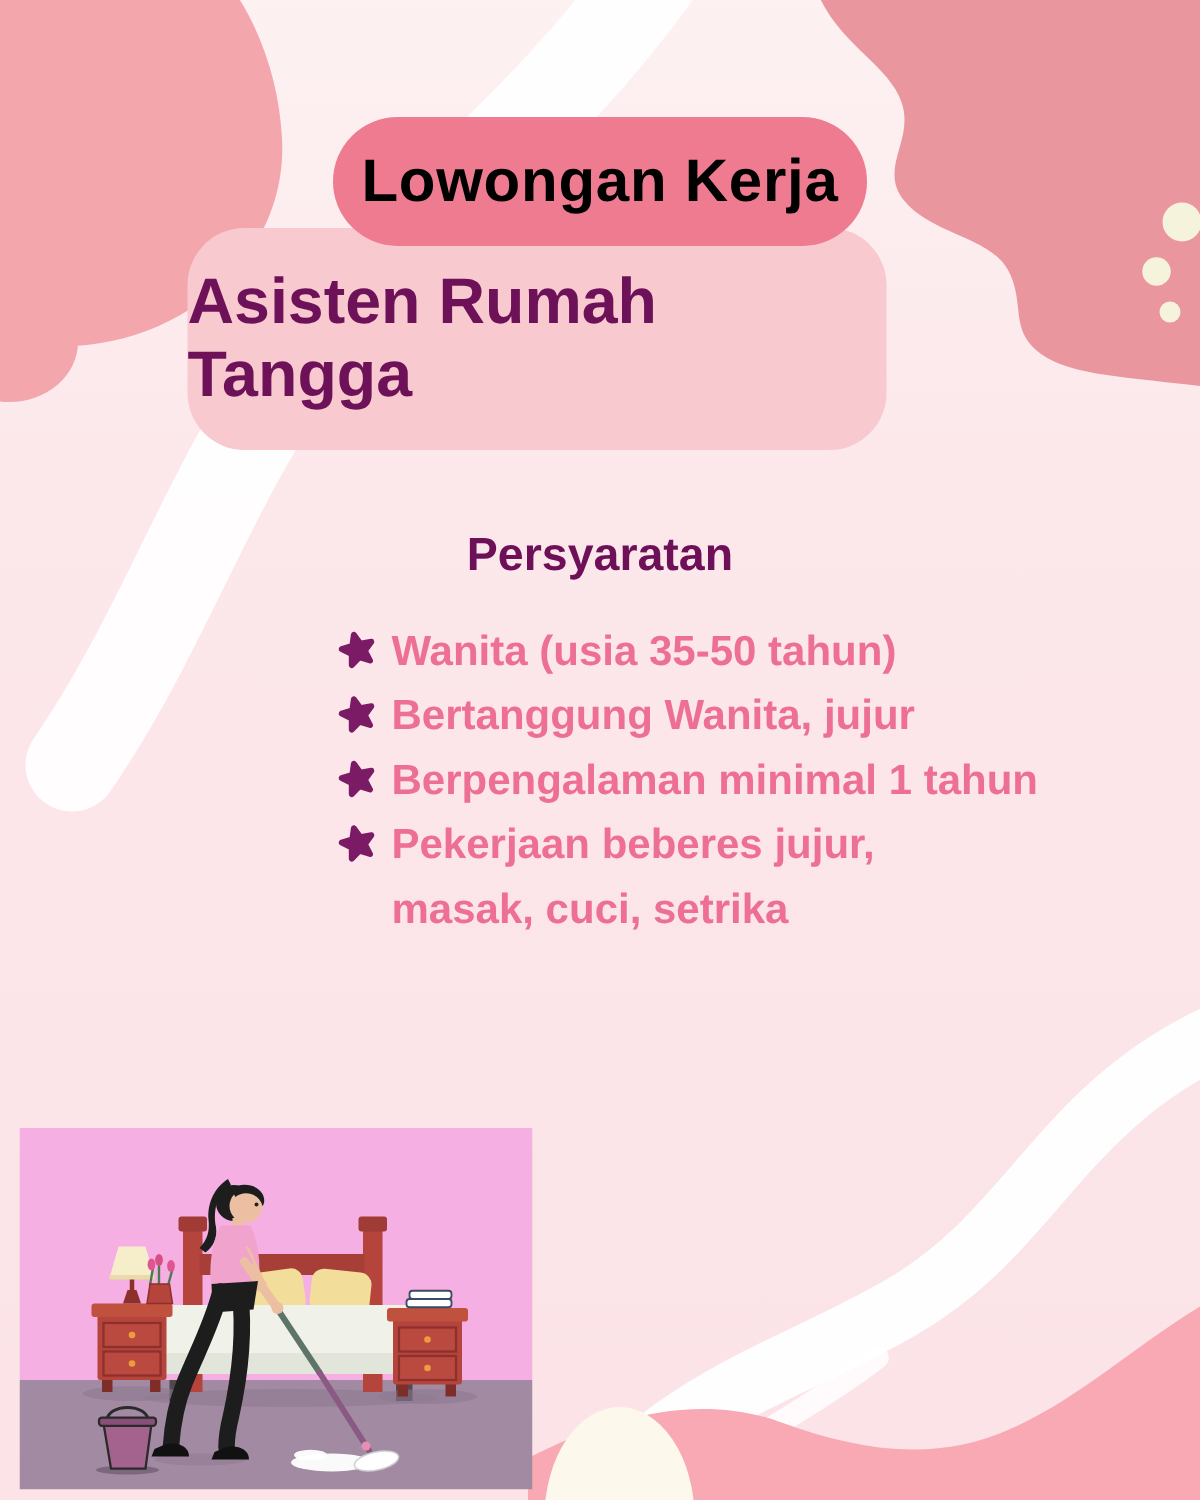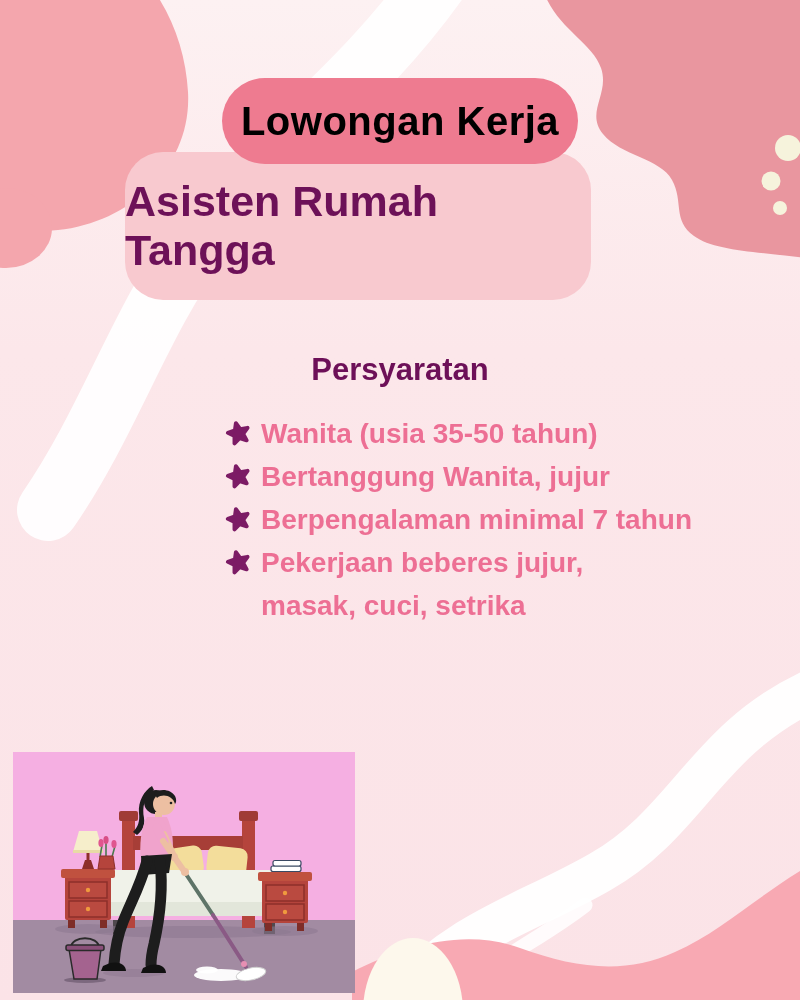--- a/index.html
+++ b/index.html
@@ -82,21 +82,21 @@
     <li class="req-row">
       <svg class="star" viewBox="0 0 24 24">
         <path d="M12,2.5 L14.47,8.6 L21.03,9.06 L15.99,13.3 L17.58,19.69 L12,16.2 L6.42,19.69 L8.01,13.3 L2.97,9.06 L9.53,8.6 Z" fill="#7c1b65" stroke="#7c1b65" stroke-width="3.5" stroke-linejoin="round"></path>
       </svg>
       <span class="req-text">Bertanggung Wanita, jujur</span>
     </li>
     <li class="req-row">
       <svg class="star" viewBox="0 0 24 24">
         <path d="M12,2.5 L14.47,8.6 L21.03,9.06 L15.99,13.3 L17.58,19.69 L12,16.2 L6.42,19.69 L8.01,13.3 L2.97,9.06 L9.53,8.6 Z" fill="#7c1b65" stroke="#7c1b65" stroke-width="3.5" stroke-linejoin="round"></path>
       </svg>
-      <span class="req-text">Berpengalaman minimal 7 tahun</span>
+      <span class="req-text">Berpengalaman minimal 1 tahun</span>
     </li>
     <li class="req-row">
       <svg class="star" viewBox="0 0 24 24">
         <path d="M12,2.5 L14.47,8.6 L21.03,9.06 L15.99,13.3 L17.58,19.69 L12,16.2 L6.42,19.69 L8.01,13.3 L2.97,9.06 L9.53,8.6 Z" fill="#7c1b65" stroke="#7c1b65" stroke-width="3.5" stroke-linejoin="round"></path>
       </svg>
       <span class="req-text">Pekerjaan beberes jujur,
 masak, cuci, setrika</span>
     </li>
   </ul>
 

